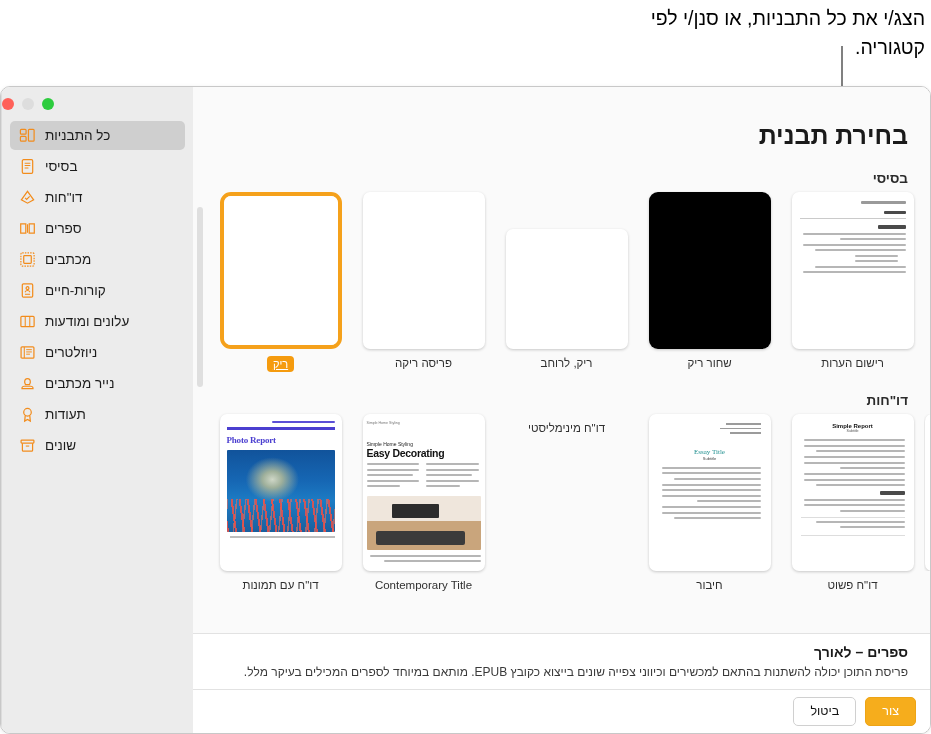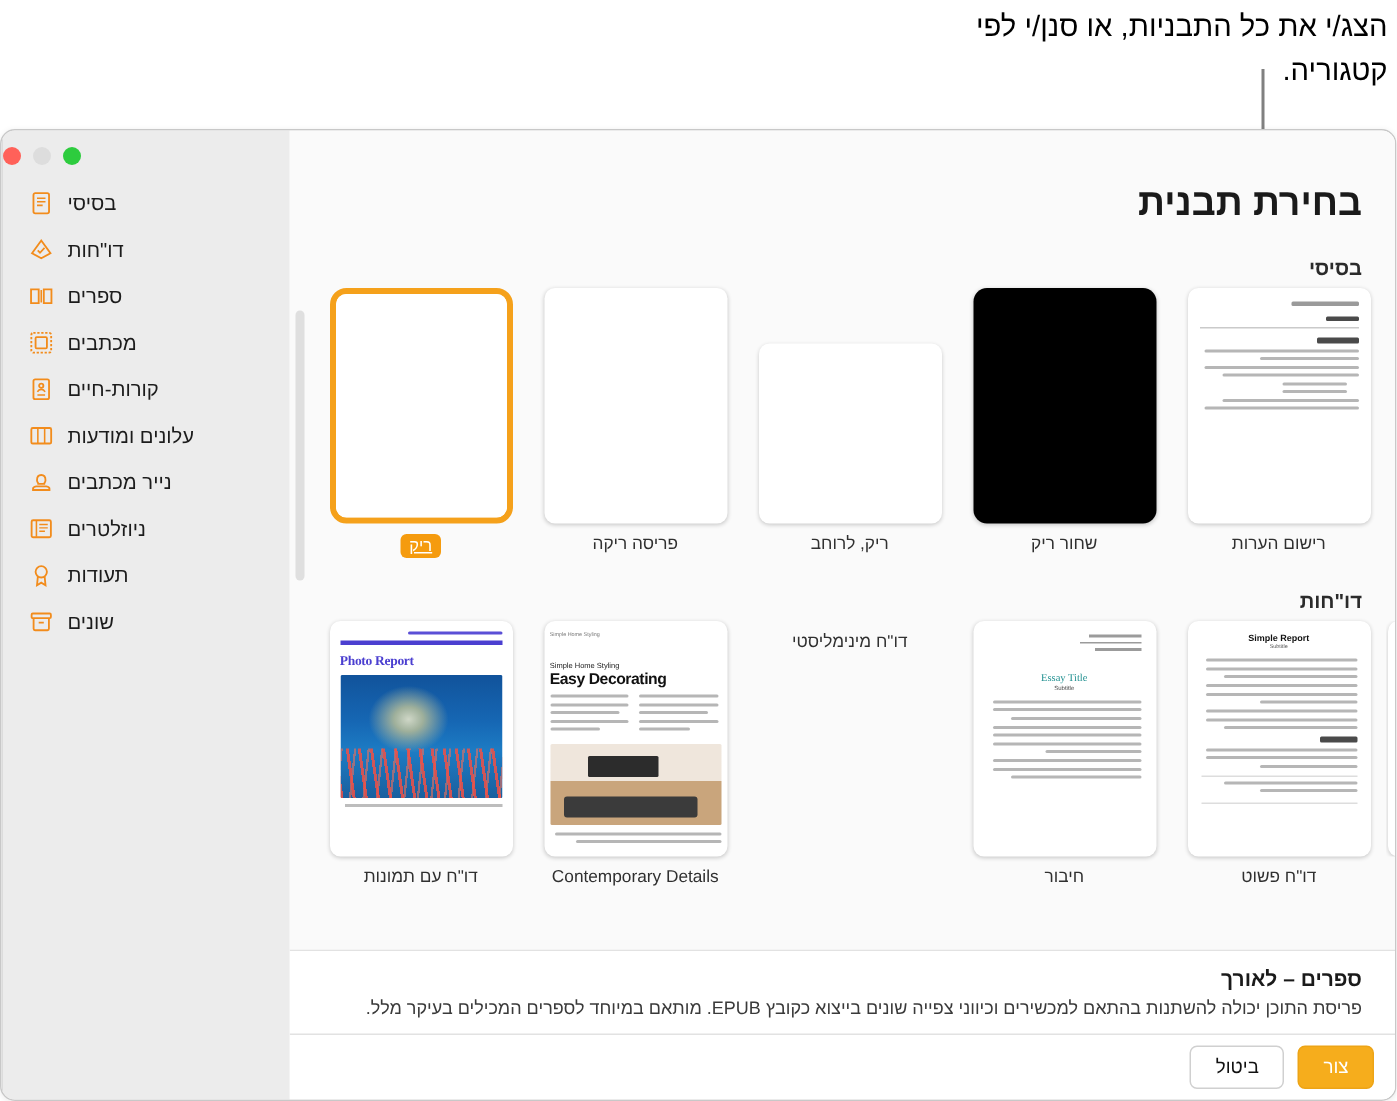--- a/index.html
+++ b/index.html
@@ -411,21 +411,21 @@
                       <div class="tiny-line l"></div>
                       <div class="tiny-line s"></div>
                     </div>
                   </div>
                   <div class="ed-photo"></div>
                   <div class="tiny-line l" style="margin-top:5px"></div>
                   <div class="tiny-line m"></div>
                 </div>
               </div>
             </div>
-            <div class="tile-label">Contemporary Details</div>
+            <div class="tile-label">Contemporary Title</div>
           </div>
 
           <div class="tile">
             <div class="tile-label">דו"ח מינימליסטי</div>
           </div>
 
           <div class="tile">
             <div class="thumb-wrap">
               <div class="thumb plain-thumb">
                 <div class="doc-pad" style="padding:9px 10px">
@@ -508,20 +508,30 @@
 
     <div class="sidebar">
       <div class="traffic">
         <span class="dot red"></span>
         <span class="dot gray"></span>
         <span class="dot green"></span>
       </div>
 
       <div class="side-list">
 
+        <div class="side-item selected">
+          <span class="side-icon">
+            <svg viewBox="0 0 18 18" fill="none" stroke="#f28c1c" stroke-width="1.3">
+              <rect x="1.5" y="2.5" width="6" height="5" rx="1"></rect>
+              <rect x="1.5" y="10" width="6" height="5" rx="1"></rect>
+              <rect x="10" y="2.5" width="6" height="12.5" rx="1"></rect>
+            </svg>
+          </span>
+          <span class="label">כל התבניות</span>
+        </div>
 
         <div class="side-item">
           <span class="side-icon">
             <svg viewBox="0 0 18 18" fill="none" stroke="#f28c1c" stroke-width="1.3">
               <rect x="3.5" y="1.8" width="11" height="14.4" rx="1.3"></rect>
               <path d="M6 5.5h6M6 8h6M6 10.5h4" stroke-width="1.1"></path>
             </svg>
           </span>
           <span class="label">בסיסי</span>
         </div>
@@ -574,41 +584,41 @@
               <rect x="2" y="3.5" width="14" height="11" rx="1"></rect>
               <path d="M6.6 3.8v10.4M11.4 3.8v10.4" stroke-width="1.1"></path>
             </svg>
           </span>
           <span class="label">עלונים ומודעות</span>
         </div>
 
         <div class="side-item">
           <span class="side-icon">
             <svg viewBox="0 0 18 18" fill="none" stroke="#f28c1c" stroke-width="1.3">
-              <path d="M6 7.5c0-2.2 1.1-3.6 3-3.6s3 1.4 3 3.6c0 1.3-.9 1.9-.9 2.7h-4.2c0-.8-.9-1.4-.9-2.7Z"></path>
-              <path d="M3.2 13.6c0-1 .9-1.5 2.2-1.7h7.2c1.3.2 2.2.7 2.2 1.7v.9H3.2Z"></path>
-            </svg>
-          </span>
-          <span class="label">נייר מכתבים</span>
-        </div>
-
-        <div class="side-item">
-          <span class="side-icon">
-            <svg viewBox="0 0 18 18" fill="none" stroke="#f28c1c" stroke-width="1.3">
               <rect x="2.2" y="3" width="13.6" height="12" rx="1.1"></rect>
               <path d="M5.6 3.3v11.4" stroke-width="1.1"></path>
               <path d="M7.6 6h6M7.6 8.4h6M7.6 10.8h4" stroke-width="1"></path>
             </svg>
           </span>
           <span class="label">ניוזלטרים</span>
         </div>
 
         <div class="side-item">
           <span class="side-icon">
             <svg viewBox="0 0 18 18" fill="none" stroke="#f28c1c" stroke-width="1.3">
+              <path d="M6 7.5c0-2.2 1.1-3.6 3-3.6s3 1.4 3 3.6c0 1.3-.9 1.9-.9 2.7h-4.2c0-.8-.9-1.4-.9-2.7Z"></path>
+              <path d="M3.2 13.6c0-1 .9-1.5 2.2-1.7h7.2c1.3.2 2.2.7 2.2 1.7v.9H3.2Z"></path>
+            </svg>
+          </span>
+          <span class="label">נייר מכתבים</span>
+        </div>
+
+        <div class="side-item">
+          <span class="side-icon">
+            <svg viewBox="0 0 18 18" fill="none" stroke="#f28c1c" stroke-width="1.3">
               <circle cx="9" cy="6.6" r="4"></circle>
               <path d="M6.6 10.2 6 16l3-1.8L12 16l-.6-5.8"></path>
             </svg>
           </span>
           <span class="label">תעודות</span>
         </div>
 
         <div class="side-item">
           <span class="side-icon">
             <svg viewBox="0 0 18 18" fill="none" stroke="#f28c1c" stroke-width="1.3">

